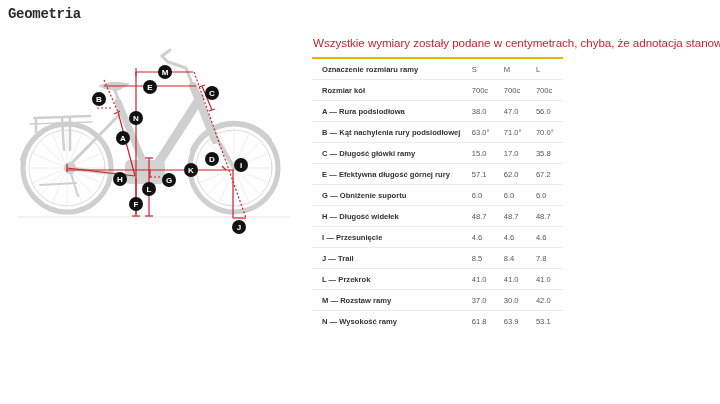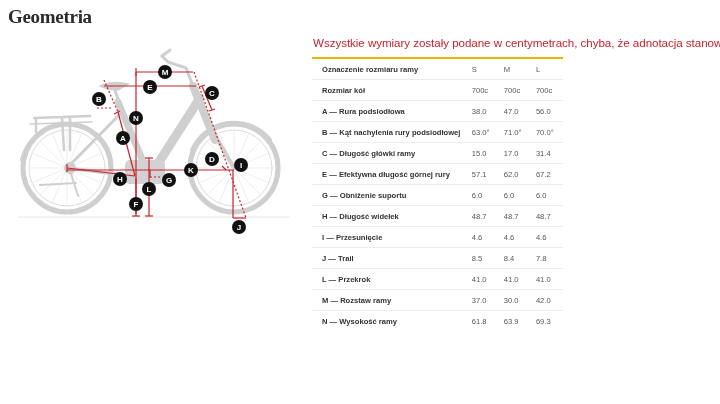--- a/index.html
+++ b/index.html
@@ -1,17 +1,17 @@
 <!DOCTYPE html>
 <html><head>
 <meta charset="utf-8">
 <style>
   html, body { margin: 0; padding: 0; background: #ffffff; }
   body { width: 720px; height: 404px; position: relative; overflow: hidden; font-family: "Liberation Sans", sans-serif; }
-  .page-title { position: absolute; left: 8px; top: 6px; font-family: Liberation Serif, serif; font-weight: bold; font-size: 19px; color: #2b2b2b; letter-spacing: -0.3px; }
+  .page-title { position: absolute; left: 8px; top: 6px; font-family: Liberation Mono, monospace; font-weight: bold; font-size: 14px; color: #2b2b2b; letter-spacing: -0.3px; }
   .diagram { position: absolute; left: 0; top: 36px; width: 300px; height: 210px; }
   .note { position: absolute; left: 313px; top: 36px; font-size: 11.6px; color: #c8232c; white-space: nowrap; letter-spacing: -0.05px; }
   .geo-table { position: absolute; left: 312px; top: 57px; width: 251px; border-collapse: collapse; }
   .geo-table td { height: 20px; padding: 0; border-top: 1px solid #ececec; font-size: 7.6px; color: #555; vertical-align: middle; white-space: nowrap; }
   .geo-table tr:first-child td { border-top: 2px solid #eab308; }
   .geo-table td.lbl { padding-left: 10px; width: 152px; font-weight: bold; color: #333; }
   .geo-table td.val { width: 35px; }
   .geo-table td.val-l { width: 29px; }
 </style>
 </head>
@@ -205,21 +205,21 @@
     <tr>
         <td class="lbl">B — Kąt nachylenia rury podsiodłowej</td>
         <td class="val">63.0°</td>
         <td class="val">71.0°</td>
         <td class="val-l">70.0°</td>
       </tr>
     <tr>
         <td class="lbl">C — Długość główki ramy</td>
         <td class="val">15.0</td>
         <td class="val">17.0</td>
-        <td class="val-l">31.4</td>
+        <td class="val-l">35.8</td>
       </tr>
     <tr>
         <td class="lbl">E — Efektywna długość górnej rury</td>
         <td class="val">57.1</td>
         <td class="val">62.0</td>
         <td class="val-l">67.2</td>
       </tr>
     <tr>
         <td class="lbl">G — Obniżenie suportu</td>
         <td class="val">6.0</td>
@@ -253,16 +253,16 @@
     <tr>
         <td class="lbl">M — Rozstaw ramy</td>
         <td class="val">37.0</td>
         <td class="val">30.0</td>
         <td class="val-l">42.0</td>
       </tr>
     <tr>
         <td class="lbl">N — Wysokość ramy</td>
         <td class="val">61.8</td>
         <td class="val">63.9</td>
-        <td class="val-l">69.3</td>
+        <td class="val-l">53.1</td>
       </tr>
   </tbody>
 </table>
 
 </body></html>

